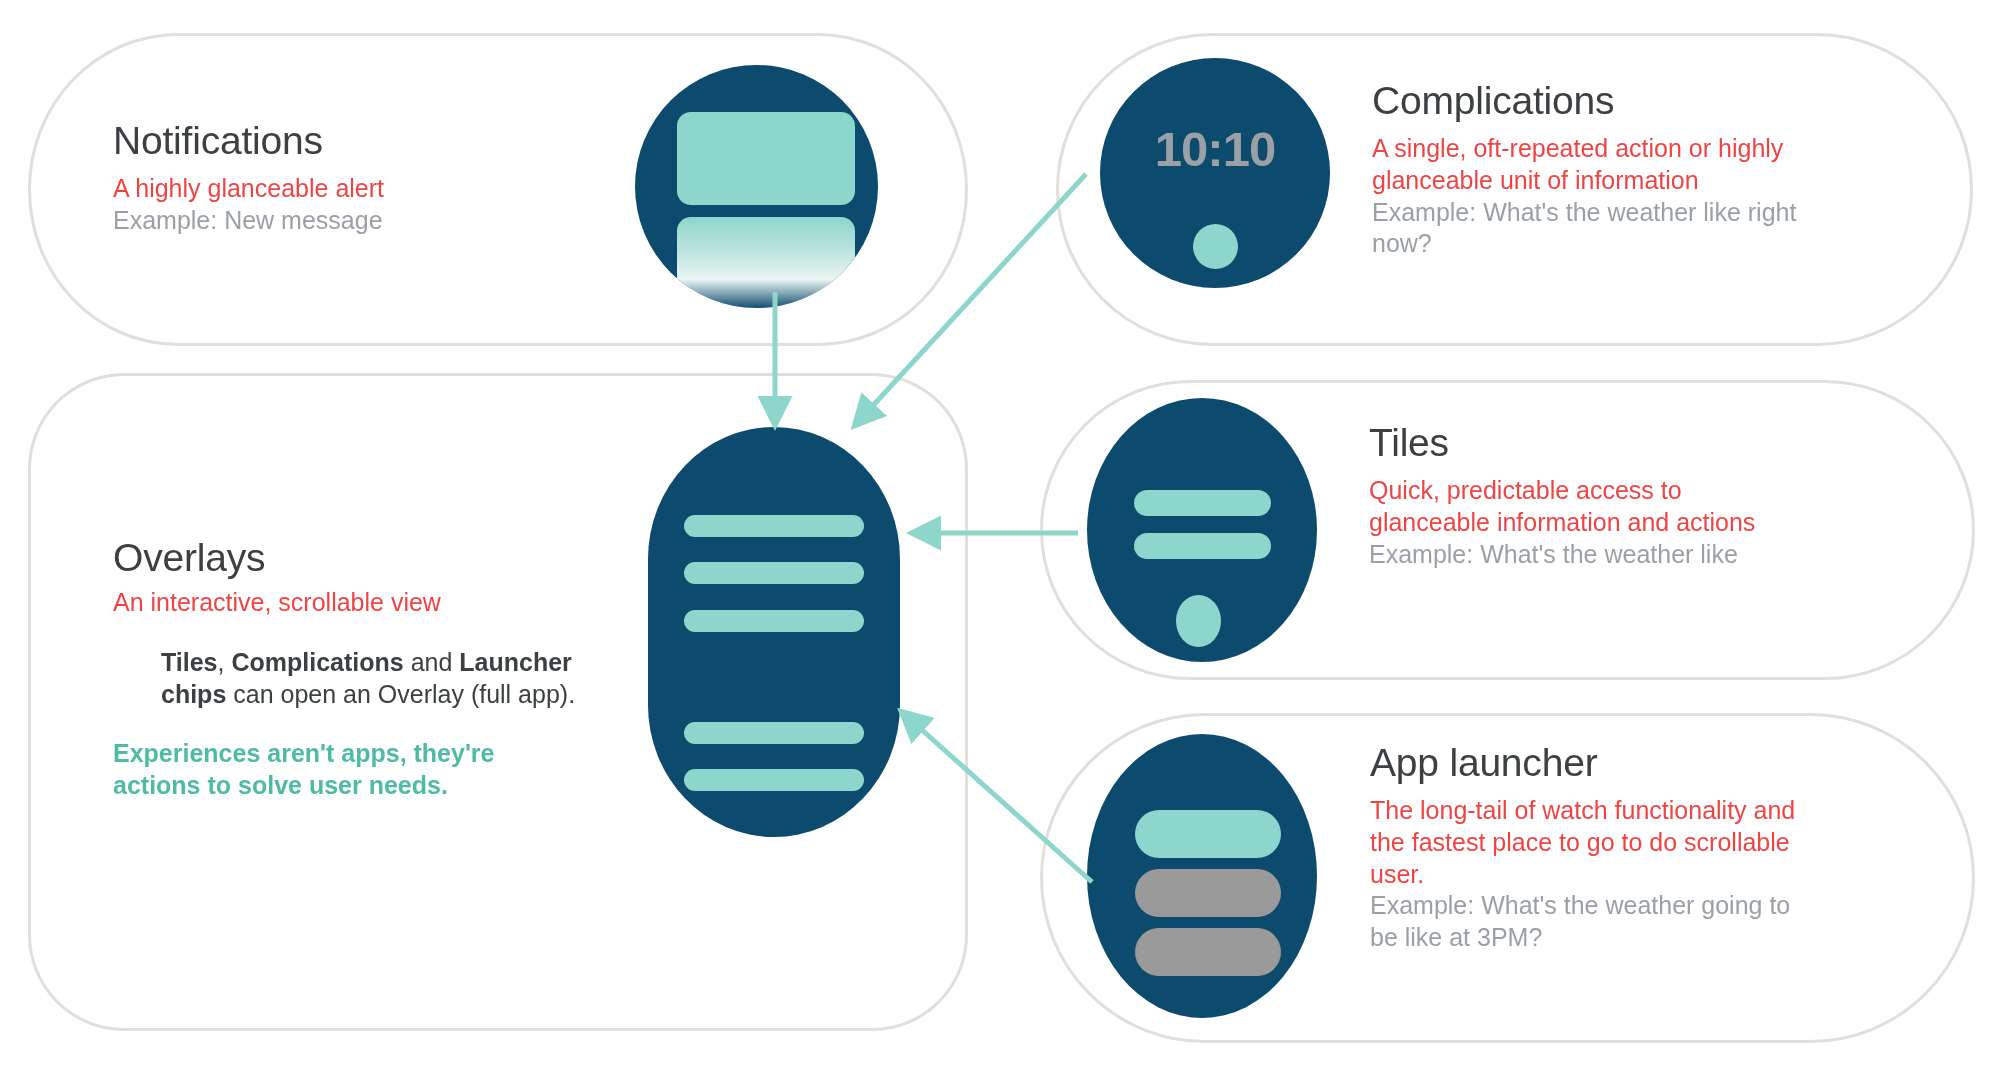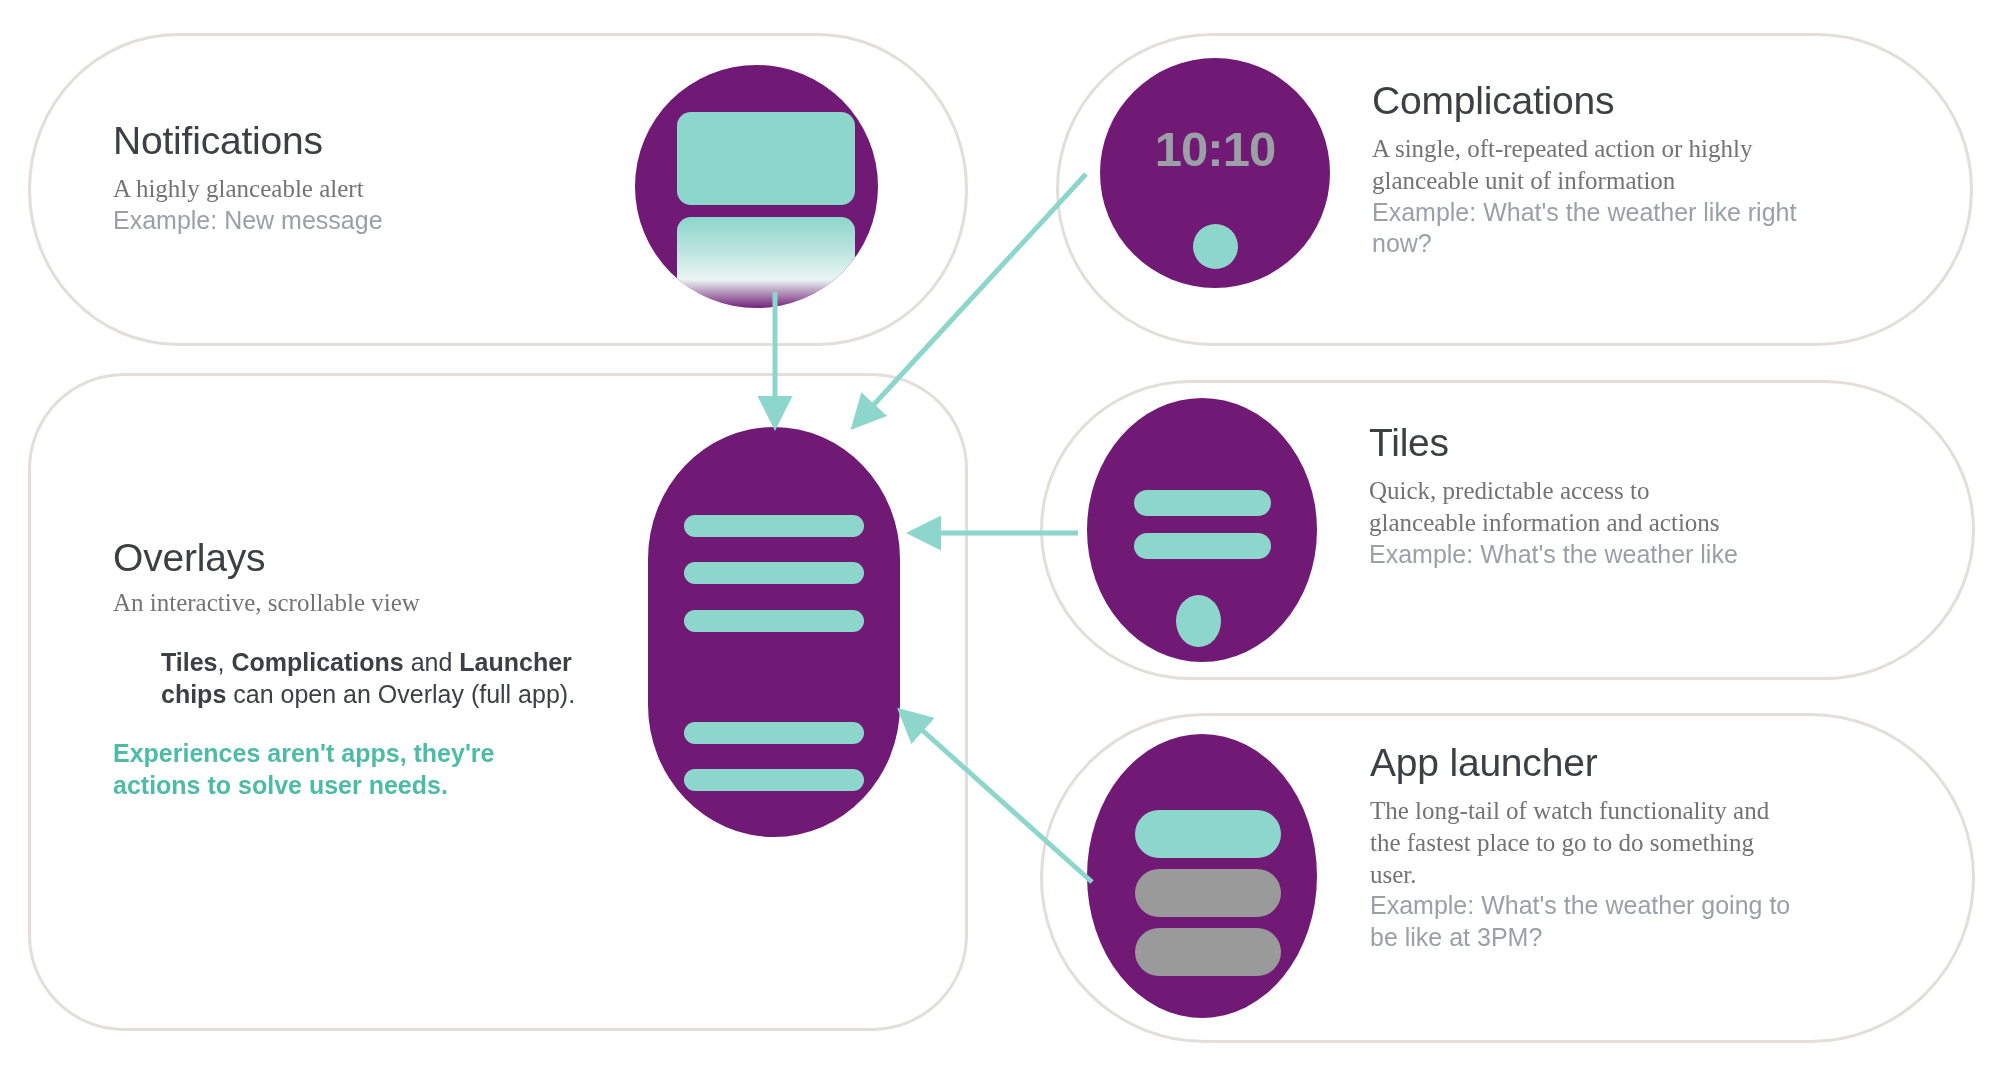--- a/index.html
+++ b/index.html
@@ -27,37 +27,37 @@
   #card-complications{ left:1056px;top:33px;  width:917px;  height:313px;  border-radius:156px; }
   #card-tiles{         left:1040px;top:380px; width:935px;  height:300px;  border-radius:150px; }
   #card-applauncher{   left:1040px;top:713px; width:935px;  height:330px;  border-radius:165px; }
 
   
   .txt{position:absolute;}
   .h{
     font-size:39px;font-weight:400;color:#3C4043;
     letter-spacing:-0.2px;line-height:1.18;margin:0 0 9px 0;
   }
-  .body-line{font-size:25px;font-weight:400;color:#737373;line-height:1.27;font-family:Liberation Serif, serif;}
+  .body-line{font-size:25px;font-weight:400;color:#ef4444;line-height:1.27;}
   .muted-line{font-size:25px;font-weight:400;color:#9AA0A6;line-height:1.27;}
   .sub{font-size:25px;color:#3C4043;line-height:1.27;margin-left:48px;}
   .accent-strong{font-size:25px;font-weight:bold;color:#4EBCA5;line-height:1.27;}
   .bold{font-weight:bold;color:#3C4043;}
 
   #t-notifications{left:113px;top:118px;width:420px;}
   #t-complications{left:1372px;top:78px;width:520px;}
   #t-overlays{left:113px;top:535px;width:500px;}
   #t-tiles{left:1369px;top:420px;width:480px;}
   #t-applauncher{left:1370px;top:740px;width:530px;}
 
   #t-overlays .h{margin-bottom:6px;}
   .gap-block{height:28px;}
 
   
-  .watch-shell{position:absolute;background:#701a75;}
+  .watch-shell{position:absolute;background:#0c4a6e;}
 
   
   #viz-notifications{left:635px;top:65px;width:243px;height:243px;border-radius:50%;overflow:hidden;}
   #viz-notifications .notif-card{
     position:absolute;left:42px;width:178px;border-radius:14px;
   }
   #notif-card-top{top:47px;height:93px;background:#8CD6CC;}
   #notif-card-bottom{top:152px;height:92px;background:linear-gradient(180deg,#8CD6CC 0%,#B7E3DC 33%,#E9F5F2 68%,rgba(241,240,237,0) 100%);}
 
   
@@ -169,21 +169,21 @@
 
   <div class="watch-shell" id="viz-applauncher">
     <div class="chip" id="launch-chip-1"></div>
     <div class="chip" id="launch-chip-2"></div>
     <div class="chip" id="launch-chip-3"></div>
   </div>
 
   <div class="txt" id="t-applauncher">
     <div class="h">App launcher</div>
     <div class="body-line">The long-tail of watch functionality and</div>
-    <div class="body-line">the fastest place to go to do something</div>
+    <div class="body-line">the fastest place to go to do scrollable</div>
     <div class="body-line">user.</div>
     <div class="muted-line">Example:  What's the weather going to</div>
     <div class="muted-line">be like at 3PM?</div>
   </div>
 
   <svg class="arrows" viewBox="0 0 1999 1071">
     <defs>
       <marker id="ah" markerWidth="7" markerHeight="7" refX="5.4" refY="3.5" orient="auto" markerUnits="strokeWidth">
         <path d="M0,0 L7,3.5 L0,7 z" fill="#8CD6CC"></path>
       </marker>

